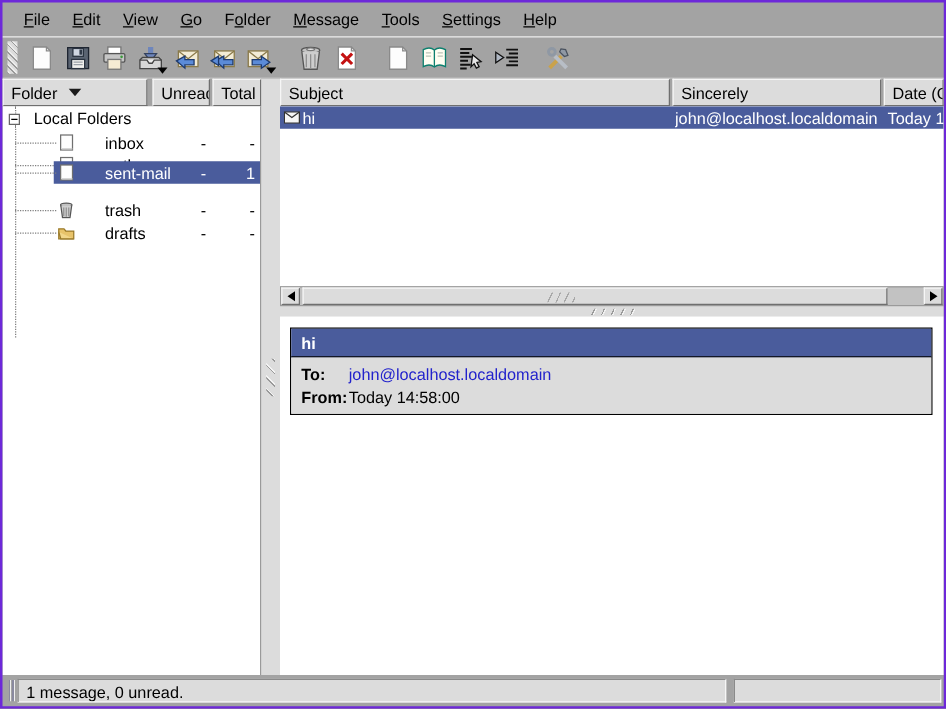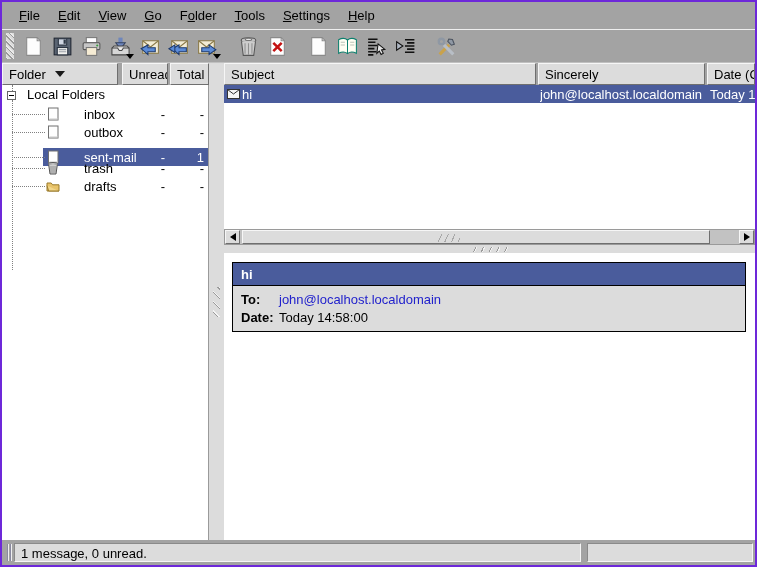--- a/index.html
+++ b/index.html
@@ -158,20 +158,21 @@
 <body>
 
 <div class="window">
 
   <div class="menubar" id="menubar">
       <div class="menu-item"><u>F</u>ile</div>
       <div class="menu-item"><u>E</u>dit</div>
       <div class="menu-item"><u>V</u>iew</div>
       <div class="menu-item"><u>G</u>o</div>
       <div class="menu-item">F<u>o</u>lder</div>
+      <div class="menu-item"><u>M</u>essage</div>
       <div class="menu-item"><u>T</u>ools</div>
       <div class="menu-item"><u>S</u>ettings</div>
       <div class="menu-item"><u>H</u>elp</div>
     </div>
 
   <div class="toolbar">
     <div class="tb-handle"></div>
     <div id="tb-buttons" style="display:flex;align-items:center;">
         <button class="tb-btn">
           <span>
@@ -346,21 +347,21 @@
             <span class="f-icon">
               <svg viewBox="0 0 14 14">
                 <rect x="2.5" y="1" width="9.5" height="12" fill="#fefefe" stroke="#707070"></rect>
                 <path d="M3.5 12h8.5" stroke="#c8c8c8"></path>
               </svg>
             </span>
             <span class="f-name">outbox</span>
             <span class="f-u">-</span>
             <span class="f-t">-</span>
           </div>
-          <div class="trow selected" style="top:63px">
+          <div class="trow selected" style="top:44px">
             <span class="sel-bg" style="background:#4a5c9c"></span>
             <span class="hline"></span>
             <span class="f-icon">
               <svg viewBox="0 0 14 14">
                 <rect x="2.5" y="1" width="9.5" height="12" fill="#fefefe" stroke="#707070"></rect>
                 <path d="M3.5 12h8.5" stroke="#c8c8c8"></path>
               </svg>
             </span>
             <span class="f-name">sent-mail</span>
             <span class="f-u">-</span>
@@ -442,21 +443,21 @@
 
       <div class="preview">
         <div class="hdr-box">
           <div class="hdr-title" style="background: rgb(74, 92, 156);">hi</div>
           <div class="hdr-fields" id="hdr-fields">
               <div class="field-row">
                 <span class="f-label">To:</span>
                 <span class="f-value link" style="color:#2222cc">john@localhost.localdomain</span>
               </div>
               <div class="field-row">
-                <span class="f-label">Date:</span>
+                <span class="f-label">From:</span>
                 <span class="f-value">Today 14:58:00</span>
               </div>
             </div>
         </div>
       </div>
     </div>
 
   </div>
 
   <div class="statusbar">

